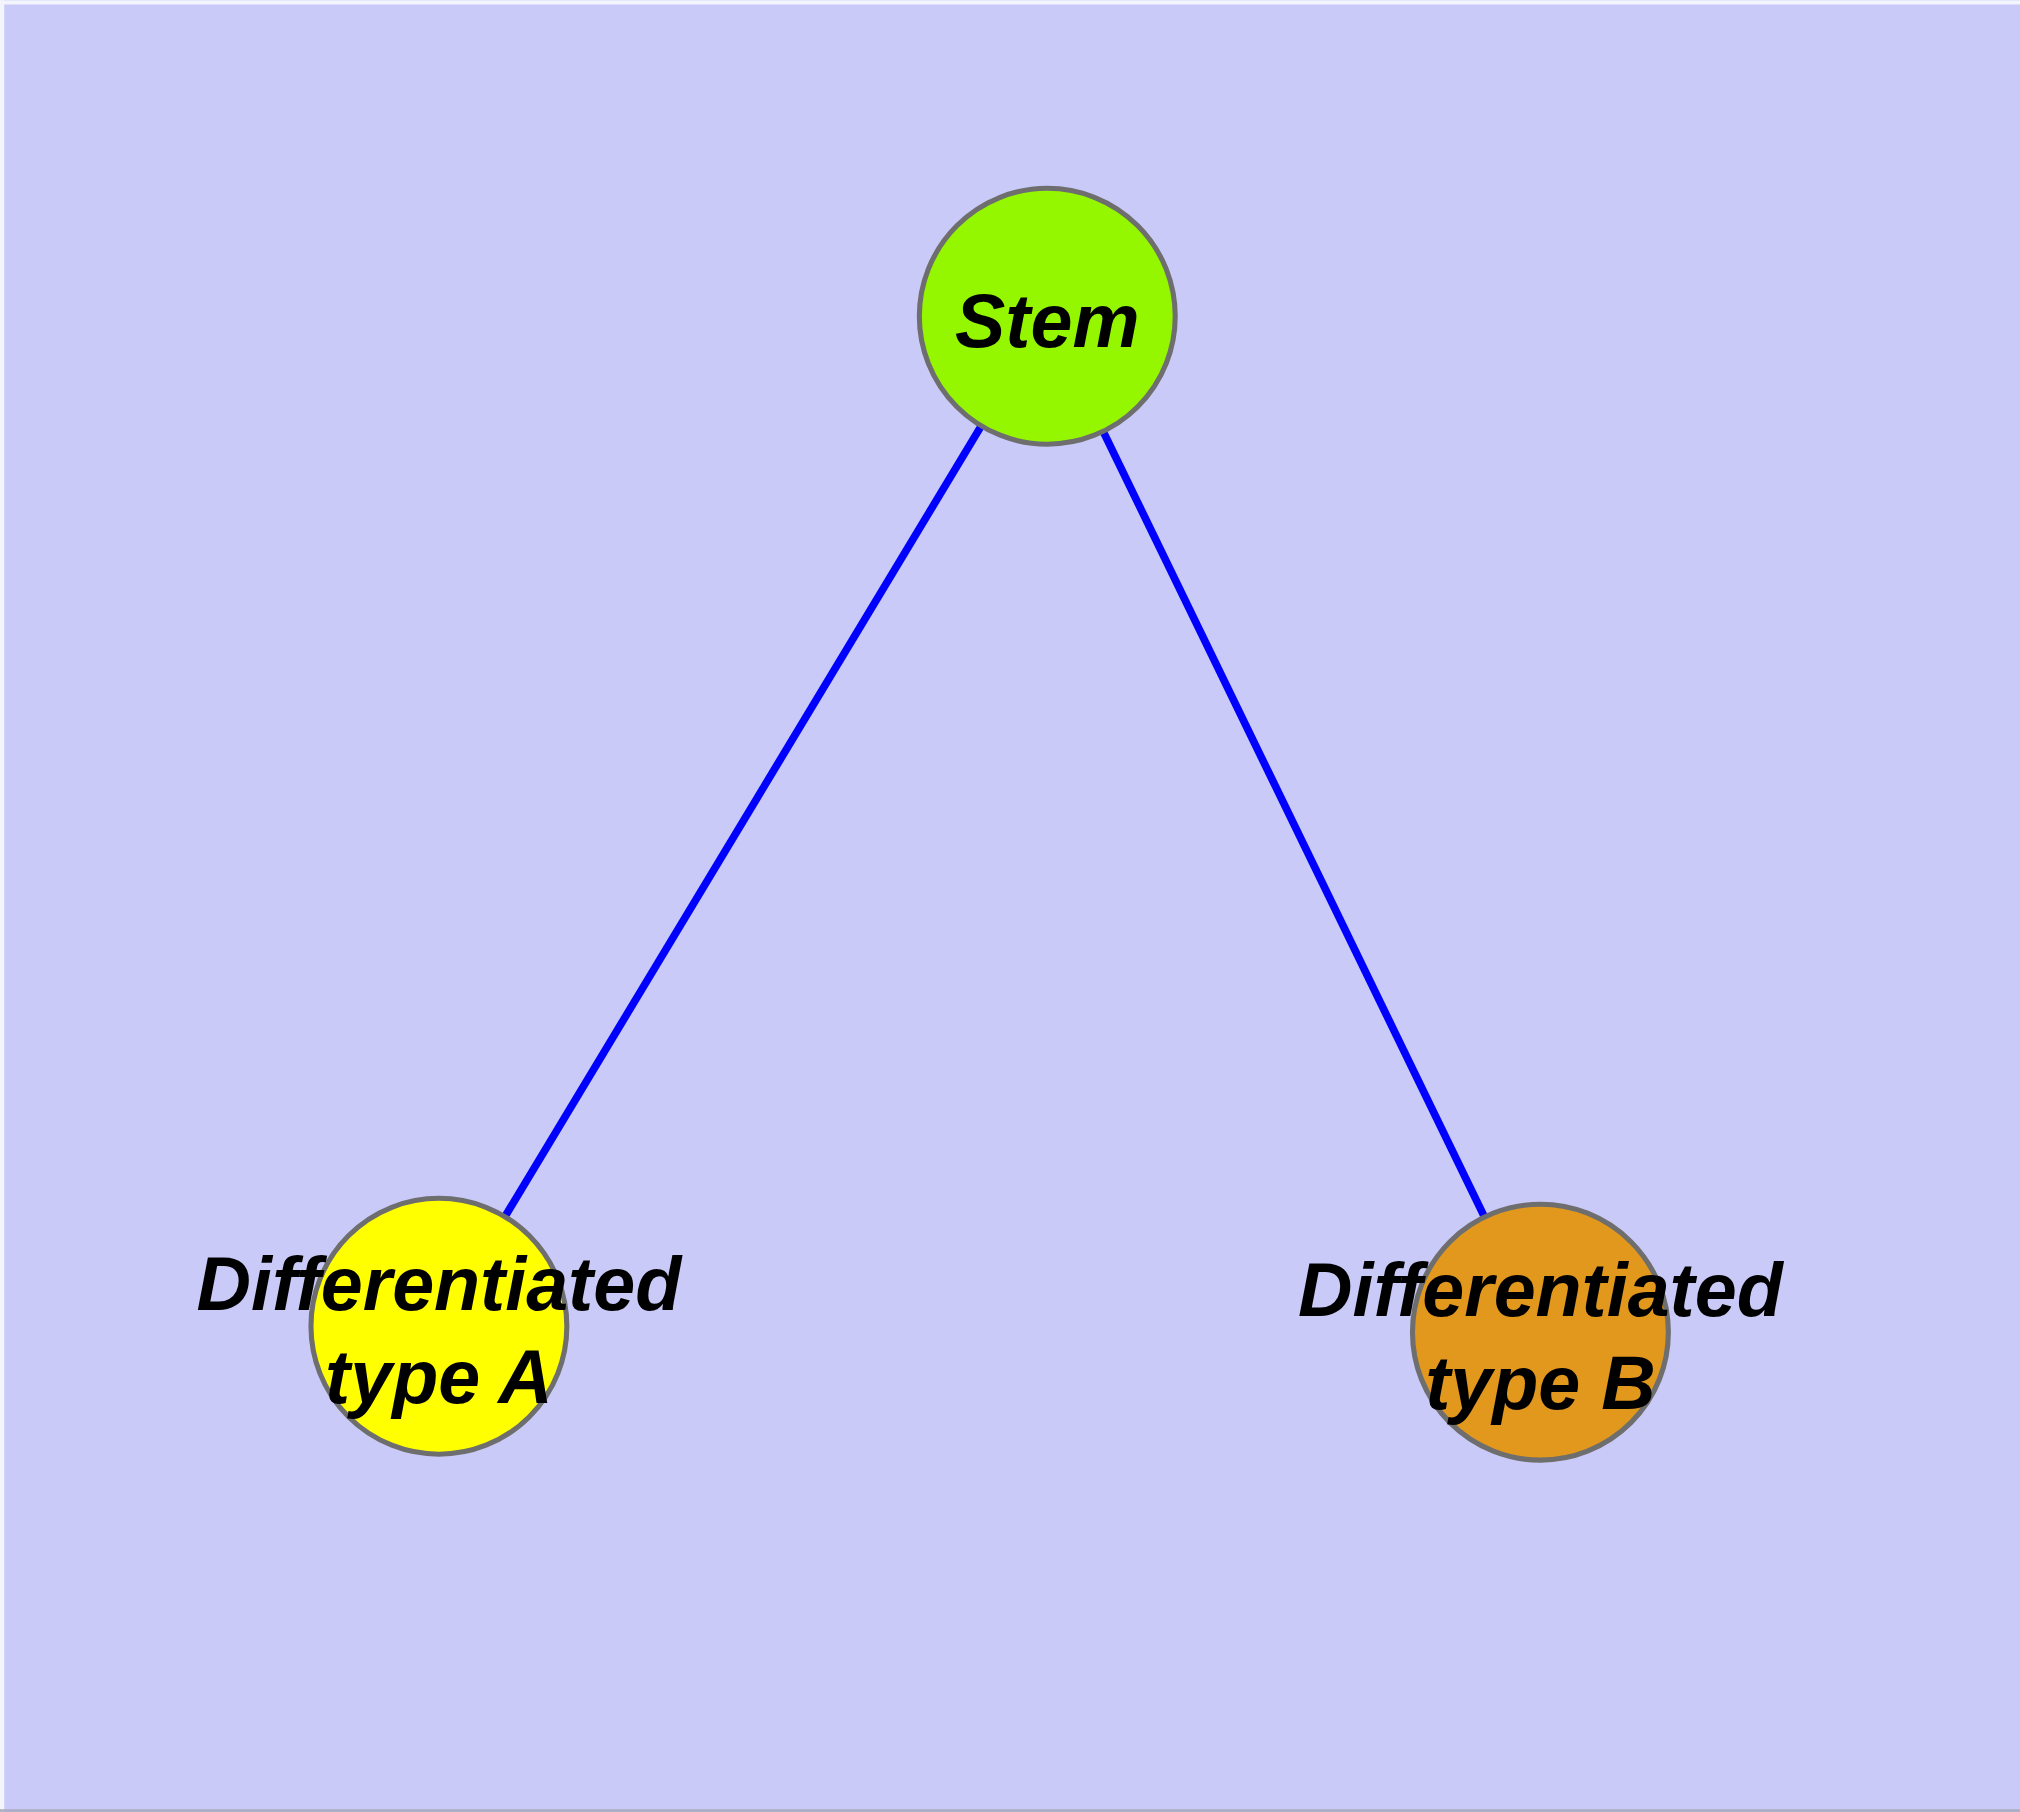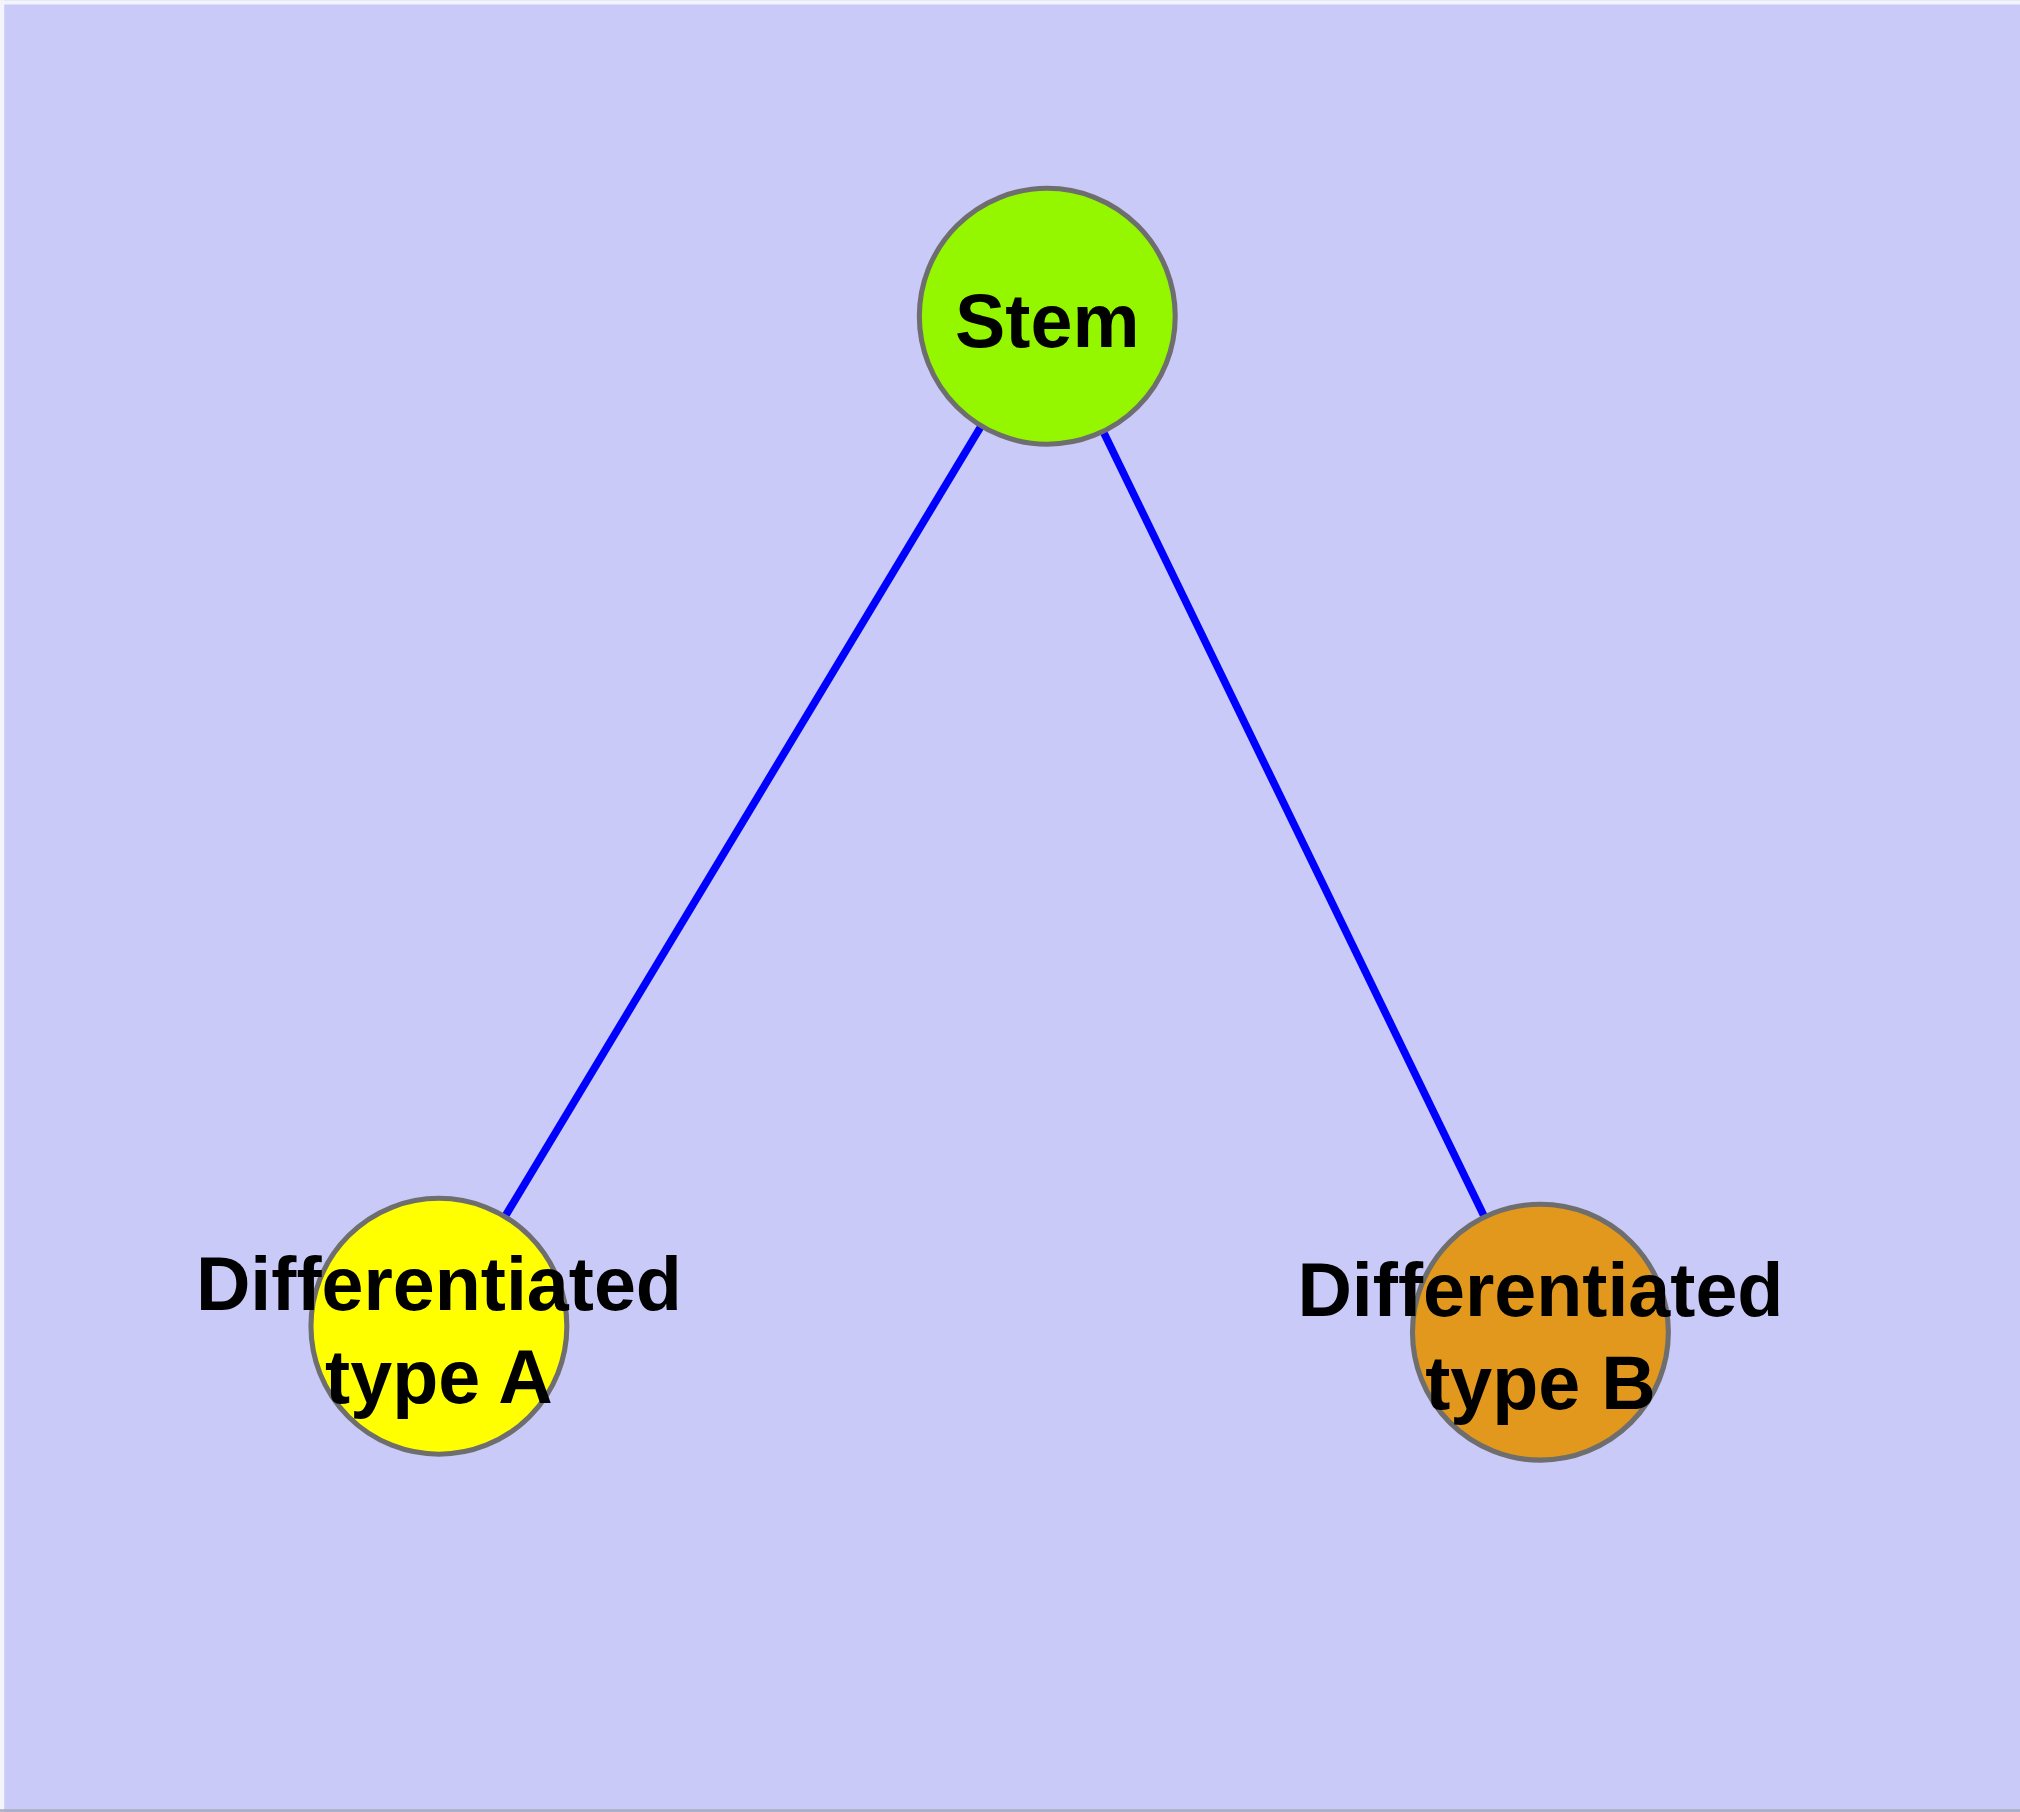--- a/index.html
+++ b/index.html
@@ -9,20 +9,21 @@
     height: 100%;
     overflow: hidden;
     background: #CACAF8;
     font-family: "Liberation Sans", "DejaVu Sans", sans-serif;
   }
   #stage {
     position: relative;
     width: 100vw;
     height: 100vh;
     background: #0ea5e9;
+    font-style: italic;
   }
   #diagram-svg {
     display: block;
     width: 100%;
     height: 100%;
   }
   .node-label {
     font-family: "Liberation Sans", "DejaVu Sans", sans-serif;
     font-weight: bold;
     fill: #000000;

